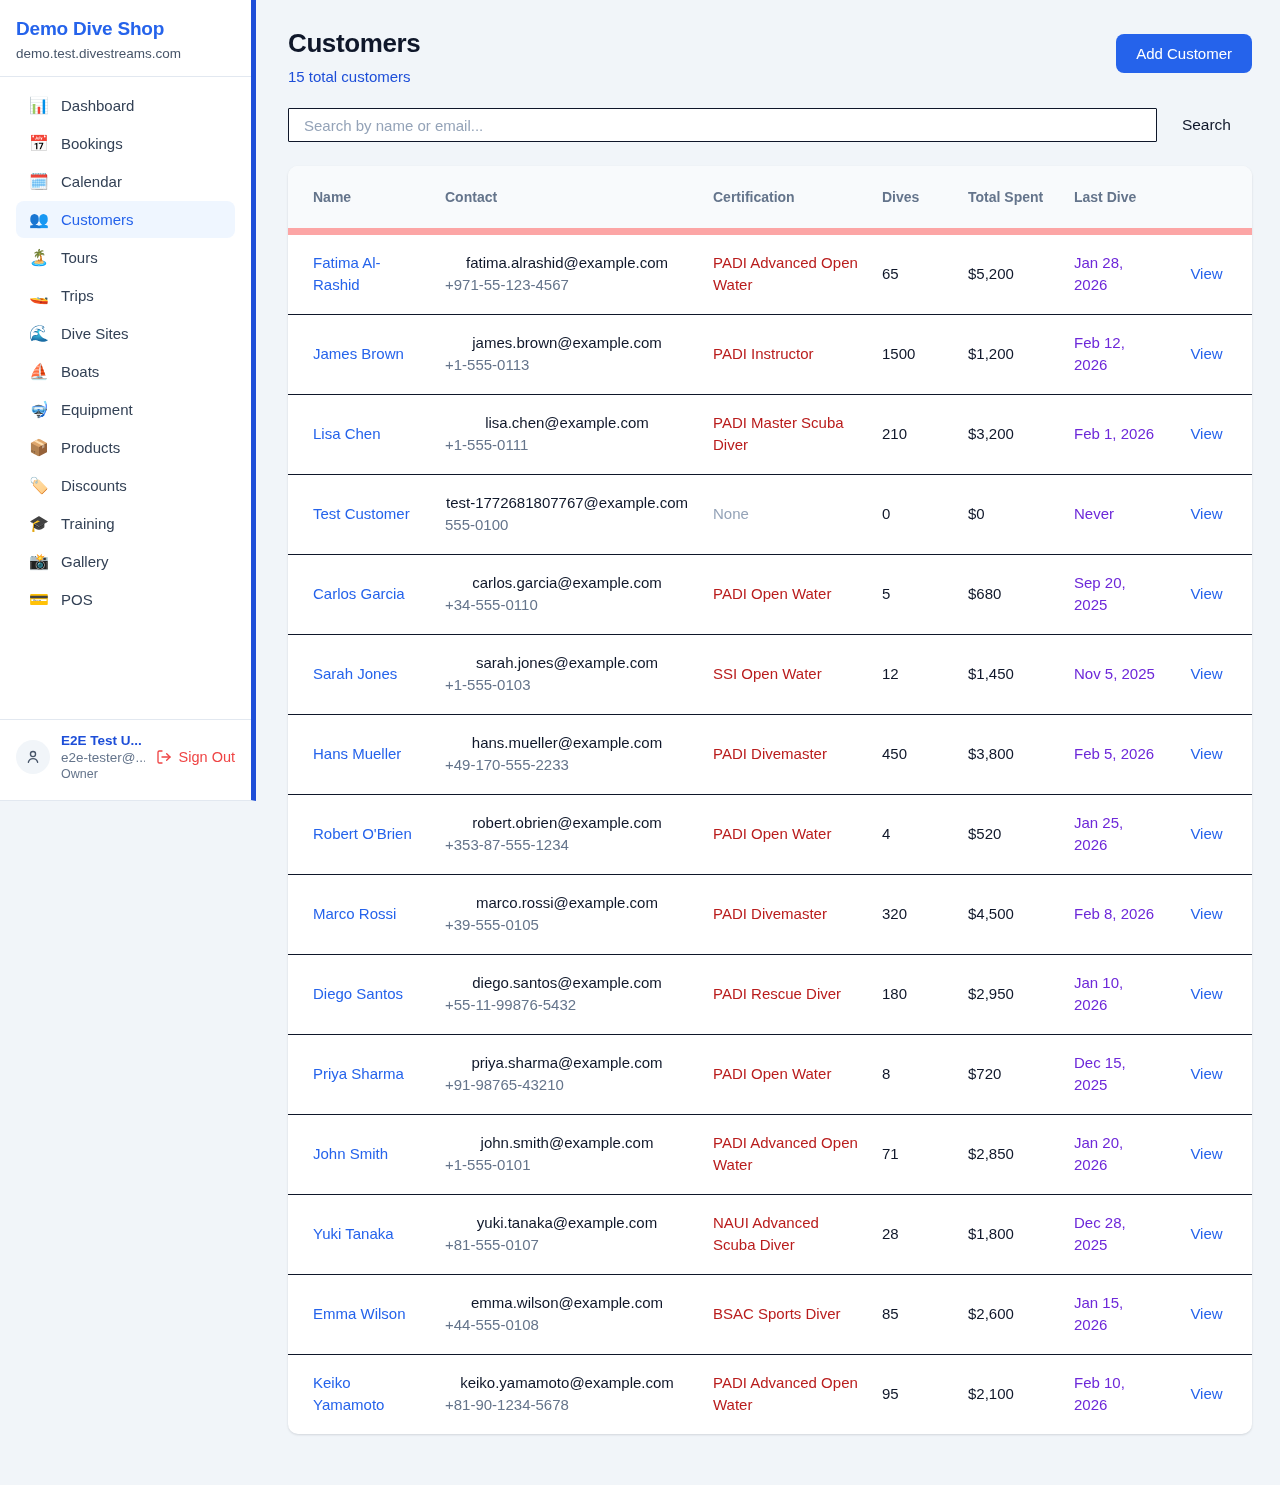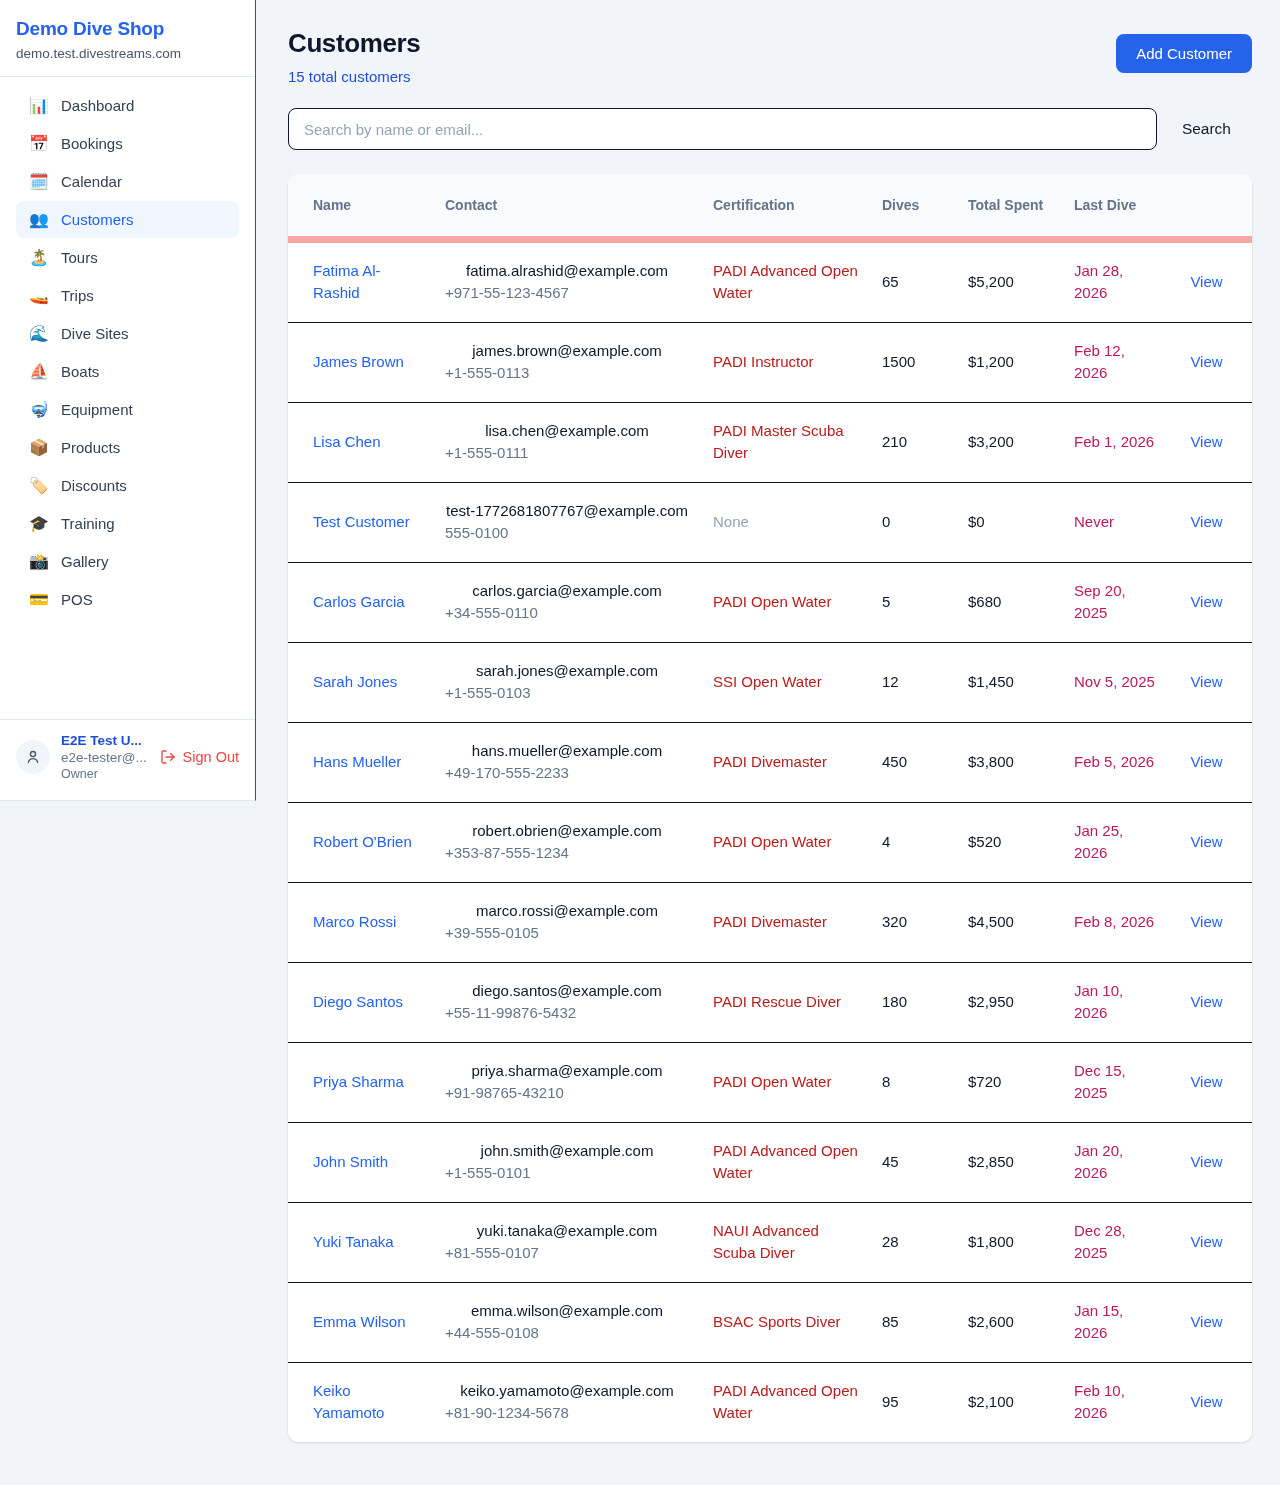--- a/index.html
+++ b/index.html
@@ -9,21 +9,21 @@
     background: #f1f5f9;
     color: #0f172a;
     position: relative;
     min-height: 1485px;
   }
   
   .sidebar {
     position: absolute; left: 0; top: 0;
     width: 256px; height: 801px;
     background: #ffffff;
-    border-right: 1px solid #1d4ed8;
+    border-right: 5px solid #1d4ed8;
     border-bottom: 1px solid #e2e8f0;
     display: flex; flex-direction: column;
   }
   .sidebar-header { padding: 18px 16px 15px; border-bottom: 1px solid #e2e8f0; }
   .shop-name { color: #2563eb; font-size: 19px; font-weight: 700; letter-spacing: -0.2px; }
   .shop-domain { color: #475569; font-size: 13.5px; margin-top: 6px; }
   .nav { flex: 1; padding: 9px 0; }
   .nav-item {
     display: flex; align-items: center; gap: 13px;
     margin: 1px 16px; padding: 9px 13px;
@@ -60,22 +60,22 @@
   .page-subtitle { font-size: 15px; color: #1d4ed8; margin-top: 9px; }
   .add-btn {
     margin-top: 6px;
     background: #2563eb; color: #ffffff;
     font-size: 15px; font-weight: 500; font-family: inherit;
     border: none; border-radius: 8px;
     padding: 11px 20px; cursor: pointer;
   }
   .search-row { display: flex; align-items: center; margin-top: 23px; }
   .search-input {
-    flex: 1; height: 42px;
-    border: 1px solid #0f172a; border-radius: 8px;
+    flex: 1; height: 34px;
+    border: 1px solid #0f172a; border-radius: 1px;
     background: #fff; padding: 0 15px;
     font-size: 15px; color: #0f172a; font-family: inherit;
     outline: none;
   }
   .search-input::placeholder { color: #94a3b8; }
   .search-btn {
     background: none; border: none; cursor: pointer;
     font-size: 15.5px; color: #0f172a; font-family: inherit;
     margin: 0 21px 0 25px;
   }
@@ -105,21 +105,21 @@
   }
   tbody tr:last-child td { border-bottom: none; }
   th:first-child, td:first-child { padding-left: 25px; }
   th:last-child, td:last-child { padding-right: 20px; text-align: center; }
   .name-link { color: #2563eb; cursor: pointer; text-decoration: none; }
   .email { color: #0f172a; text-align: center; }
   .phone { color: #64748b; }
   .cert { color: #b91c1c; }
   .cert.muted { color: #94a3b8; }
   .dives, .spent { color: #0f172a; }
-  .last-dive { color: #be185d; text-align: right; }
+  .last-dive { color: #6d28d9; text-align: right; }
   .view-link { color: #2563eb; cursor: pointer; text-decoration: none; font-size: 15px; }
 </style>
 </head>
 <body>
 
 <aside class="sidebar">
   <div class="sidebar-header">
     <div class="shop-name">Demo Dive Shop</div>
     <div class="shop-domain">demo.test.divestreams.com</div>
   </div>
@@ -536,21 +536,21 @@
               <a class="name-link">John Smith</a>
             </td>
             <td>
               <div class="email">john.smith@example.com</div>
               <div class="phone">+1-555-0101</div>
             </td>
             <td>
               <span class="cert">PADI Advanced Open Water</span>
             </td>
             <td>
-              <span class="dives">45</span>
+              <span class="dives">71</span>
             </td>
             <td>
               <span class="spent">$2,850</span>
             </td>
             <td>
               <span class="last-dive">Jan 20, 2026</span>
             </td>
             <td>
               <a class="view-link">View</a>
             </td>

